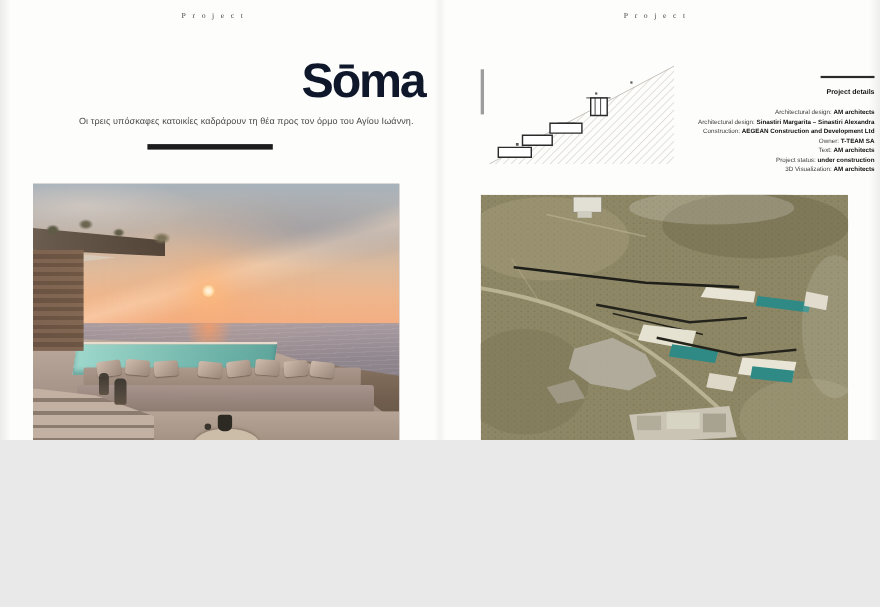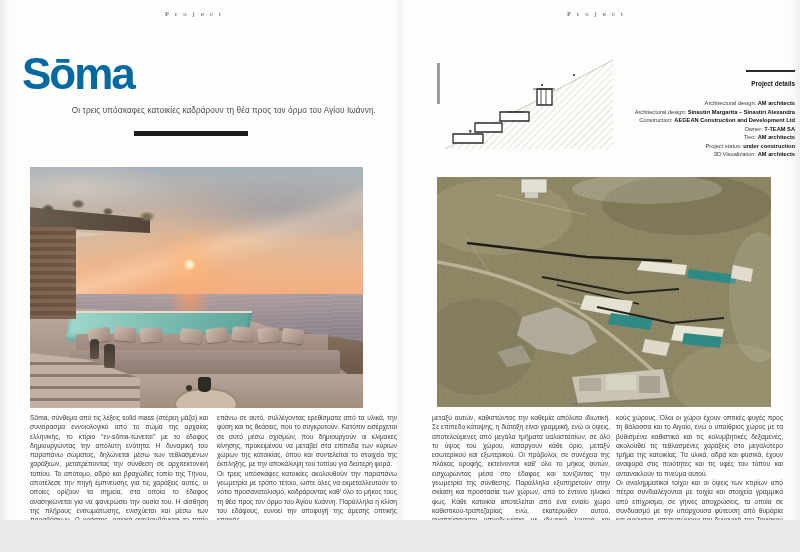--- a/index.html
+++ b/index.html
@@ -1,31 +1,31 @@
 <!DOCTYPE html>
 <html><head>
 <meta charset="utf-8">
 <style>
   html,body{margin:0;padding:0;background:#e9e9e9;}
-  .spread{position:relative;width:800px;height:520px;background:#fdfdfc;overflow:hidden;
+  .spread{position:relative;width:800px;height:400px;background:#fdfdfc;overflow:hidden;
           font-family:"Liberation Sans",sans-serif;color:#3d3d3d;margin:0 auto;}
   .edge-l{position:absolute;left:0;top:0;width:10px;height:100%;
           background:linear-gradient(90deg,rgba(0,0,0,.07),rgba(0,0,0,0));}
   .edge-r{position:absolute;right:0;top:0;width:10px;height:100%;
           background:linear-gradient(270deg,rgba(0,0,0,.06),rgba(0,0,0,0));}
   .gutter{position:absolute;left:395px;top:0;width:10px;height:100%;
           background:linear-gradient(90deg,rgba(0,0,0,0),rgba(0,0,0,.045),rgba(0,0,0,0));}
 
   .page-header{position:absolute;top:10px;font-family:"Liberation Serif",serif;
       font-size:7px;letter-spacing:6px;color:#4a4a4a;text-align:center;}
   #hdr-left{left:6px;width:380px;}
   #hdr-right{left:406px;width:384px;}
 
-  .title{position:absolute;left:22px;top:52px;width:380px;text-align:left;
-      font-size:44px;font-weight:bold;letter-spacing:-2px;color:#0369a1;line-height:1;}
+  .title{position:absolute;left:6px;top:52px;width:380px;text-align:right;
+      font-size:44px;font-weight:bold;letter-spacing:-2px;color:#0f172a;line-height:1;}
   .subtitle{position:absolute;left:16px;top:106px;width:360px;text-align:right;
       font-size:8.2px;color:#4a4a4a;letter-spacing:.1px;}
   .title-bar{position:absolute;left:134px;top:131px;width:114px;height:5px;background:#1c1c1c;}
 
   .body-col{position:absolute;top:413px;font-size:6.7px;line-height:9.3px;
       text-align:justify;white-space:pre-line;color:#3d3d3d;}
   #lp-c1{left:30px;width:178px;}
   #lp-c2{left:217px;width:180px;}
   #rp-c1{left:432px;width:178px;}
   #rp-c2{left:616px;width:167px;}

